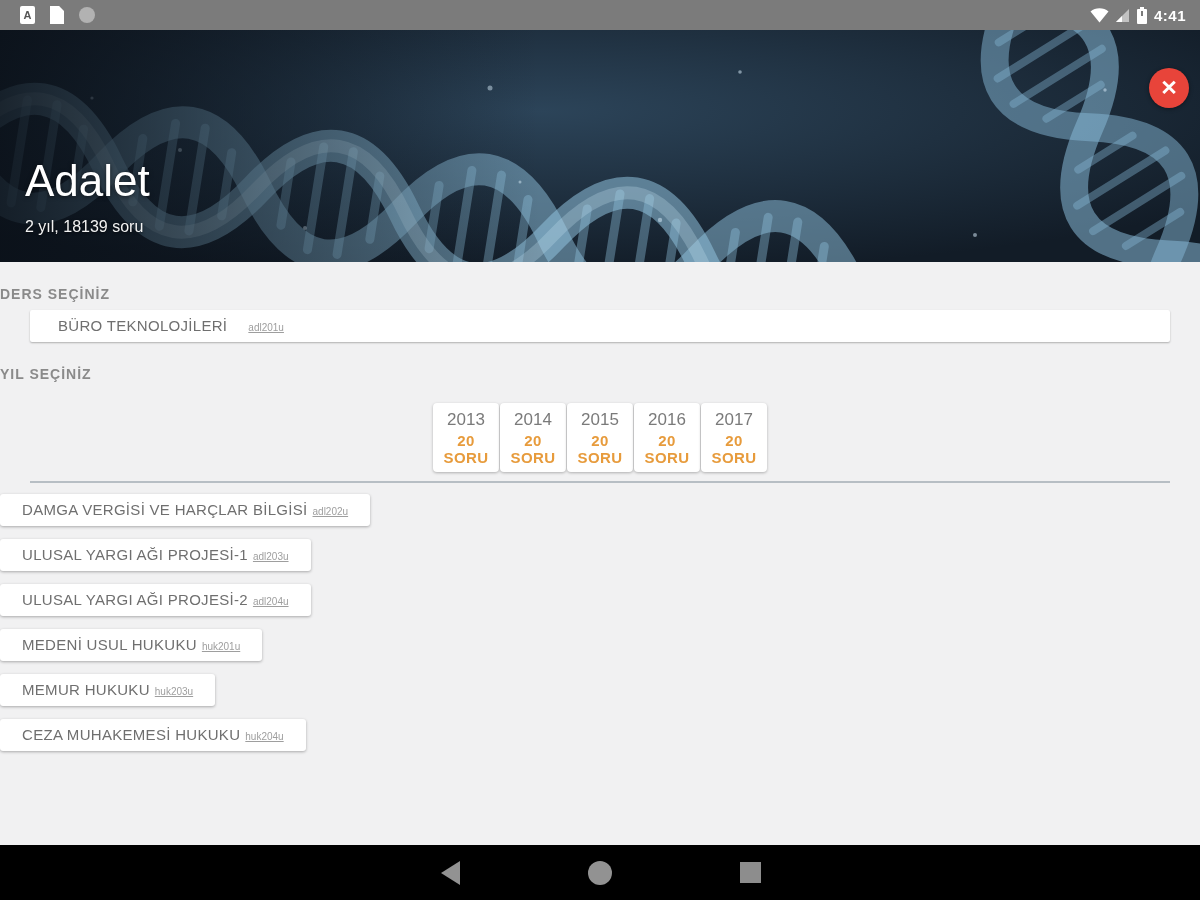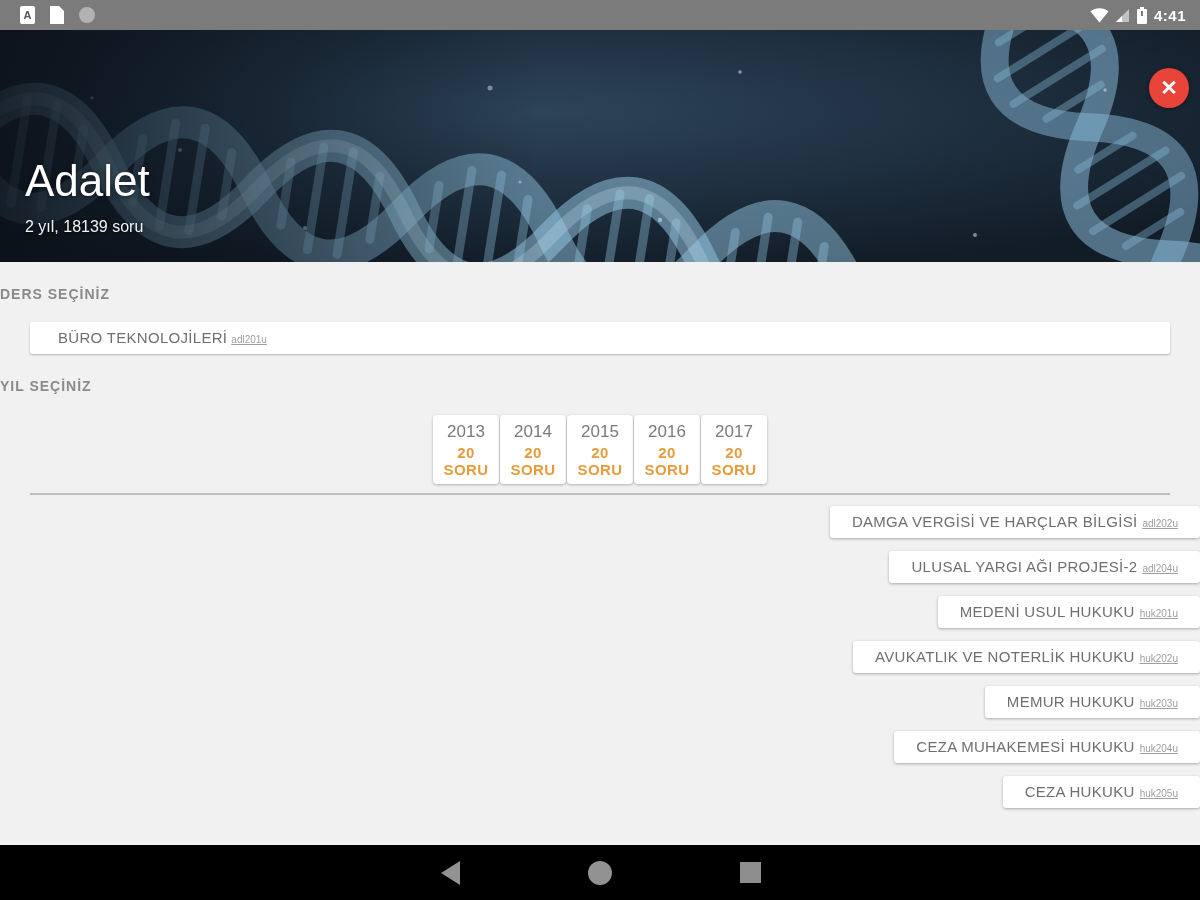--- a/index.html
+++ b/index.html
@@ -37,35 +37,35 @@
     text-shadow:0 1px 3px rgba(0,0,0,.6);margin-top:40px;}
   .close-btn{position:absolute;top:38px;right:11px;width:40px;height:40px;border-radius:50%;
     background:var(--close_red);color:#fff;font-size:21px;font-weight:bold;border:none;
     display:flex;align-items:center;justify-content:center;cursor:pointer;
     box-shadow:0 1px 4px rgba(0,0,0,.4);}
 
   
   .content{position:absolute;top:262px;left:0;width:1200px;bottom:55px;background:var(--content_bg);}
   .section-label{margin-top:24px;font-size:14px;font-weight:bold;
     color:var(--label_gray);letter-spacing:1px;}
-  .select-course-btn{margin:20px 30px 0;height:32px;background:#fff;border-radius:2px;
-    box-shadow:0 1px 2px rgba(0,0,0,.28);display:flex;align-items:baseline;gap:4px;
+  .select-course-btn{margin:8px 30px 0;height:32px;background:#fff;border-radius:2px;
+    box-shadow:0 1px 2px rgba(0,0,0,.28);display:flex;align-items:baseline;gap:21px;
     padding:7px 0 0 28px;cursor:pointer;}
   .course-name{font-size:15px;color:var(--btn_text);letter-spacing:.3px;}
   .course-code{font-size:10px;color:var(--code_text);text-decoration:underline;}
 
   .years-row{margin-top:21px;display:flex;justify-content:center;gap:1px;}
   .year-btn{width:66px;padding:7px 2px 6px;background:#fff;border-radius:4px;text-align:center;
     box-shadow:0 1px 3px rgba(0,0,0,.28);cursor:pointer;}
   .year-num{font-size:17px;color:#7a7a7a;}
   .year-count{margin-top:2px;font-size:15px;font-weight:bold;color:var(--accent_orange);letter-spacing:.4px;}
 
   .divider{margin:9px 30px 0;border-top:2px solid #b7bec4;}
 
-  .course-list{margin-top:11px;display:flex;flex-direction:column;align-items:flex-end;gap:13px;}
+  .course-list{margin-top:11px;display:flex;flex-direction:column;align-items:flex-start;gap:13px;}
   .course-btn{background:#fff;border-radius:3px;box-shadow:0 1px 3px rgba(0,0,0,.3);
     padding:7px 22px 8px;display:flex;align-items:baseline;gap:5px;cursor:pointer;}
 
   
   .nav-bar{position:absolute;left:0;bottom:0;width:1200px;height:55px;background:#000;
     display:flex;align-items:center;justify-content:center;}
   .nav-slot{width:150px;display:flex;justify-content:center;}
   .nav-back{width:0;height:0;border-top:12px solid transparent;border-bottom:12px solid transparent;
     border-right:19px solid #929292;cursor:pointer;}
   .nav-home{width:24px;height:24px;border-radius:50%;background:#929292;cursor:pointer;}
@@ -187,50 +187,46 @@
 
     <div class="divider"></div>
 
     <div class="course-list">
 
         <div class="course-btn">
           <span class="course-name">DAMGA VERGİSİ VE HARÇLAR BİLGİSİ</span>
           <span class="course-code">adl202u</span>
         </div>
 
+        <div class="course-btn">
+          <span class="course-name">ULUSAL YARGI AĞI PROJESİ-1</span>
+          <span class="course-code">adl203u</span>
+        </div>
 
         <div class="course-btn">
           <span class="course-name">ULUSAL YARGI AĞI PROJESİ-2</span>
           <span class="course-code">adl204u</span>
         </div>
 
         <div class="course-btn">
           <span class="course-name">MEDENİ USUL HUKUKU</span>
           <span class="course-code">huk201u</span>
         </div>
 
-        <div class="course-btn">
-          <span class="course-name">AVUKATLIK VE NOTERLİK HUKUKU</span>
-          <span class="course-code">huk202u</span>
-        </div>
 
         <div class="course-btn">
           <span class="course-name">MEMUR HUKUKU</span>
           <span class="course-code">huk203u</span>
         </div>
 
         <div class="course-btn">
           <span class="course-name">CEZA MUHAKEMESİ HUKUKU</span>
           <span class="course-code">huk204u</span>
         </div>
 
-        <div class="course-btn">
-          <span class="course-name">CEZA HUKUKU</span>
-          <span class="course-code">huk205u</span>
-        </div>
       </div>
 
   </div>
 
   <div class="nav-bar">
     <div class="nav-slot">
         <div class="nav-back"></div>
       </div>
     <div class="nav-slot">
         <div class="nav-home"></div>

